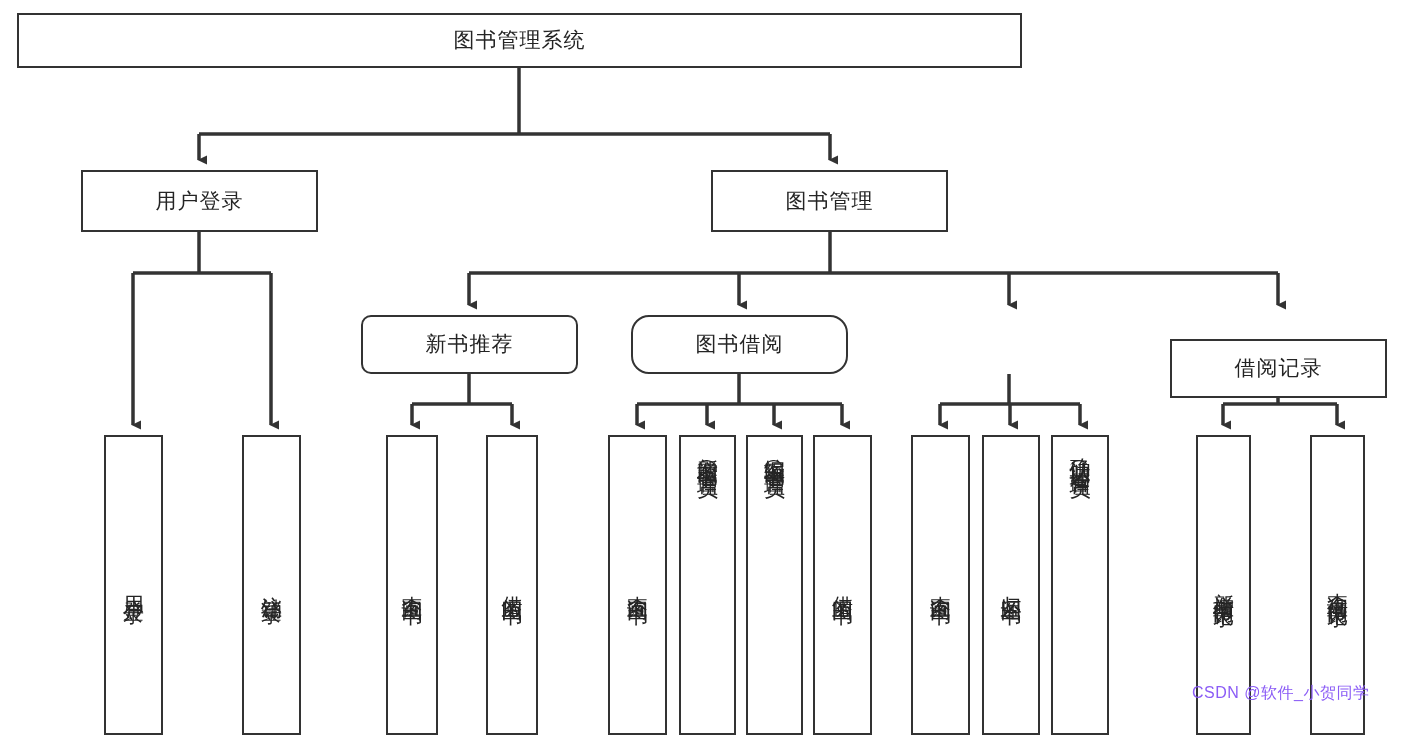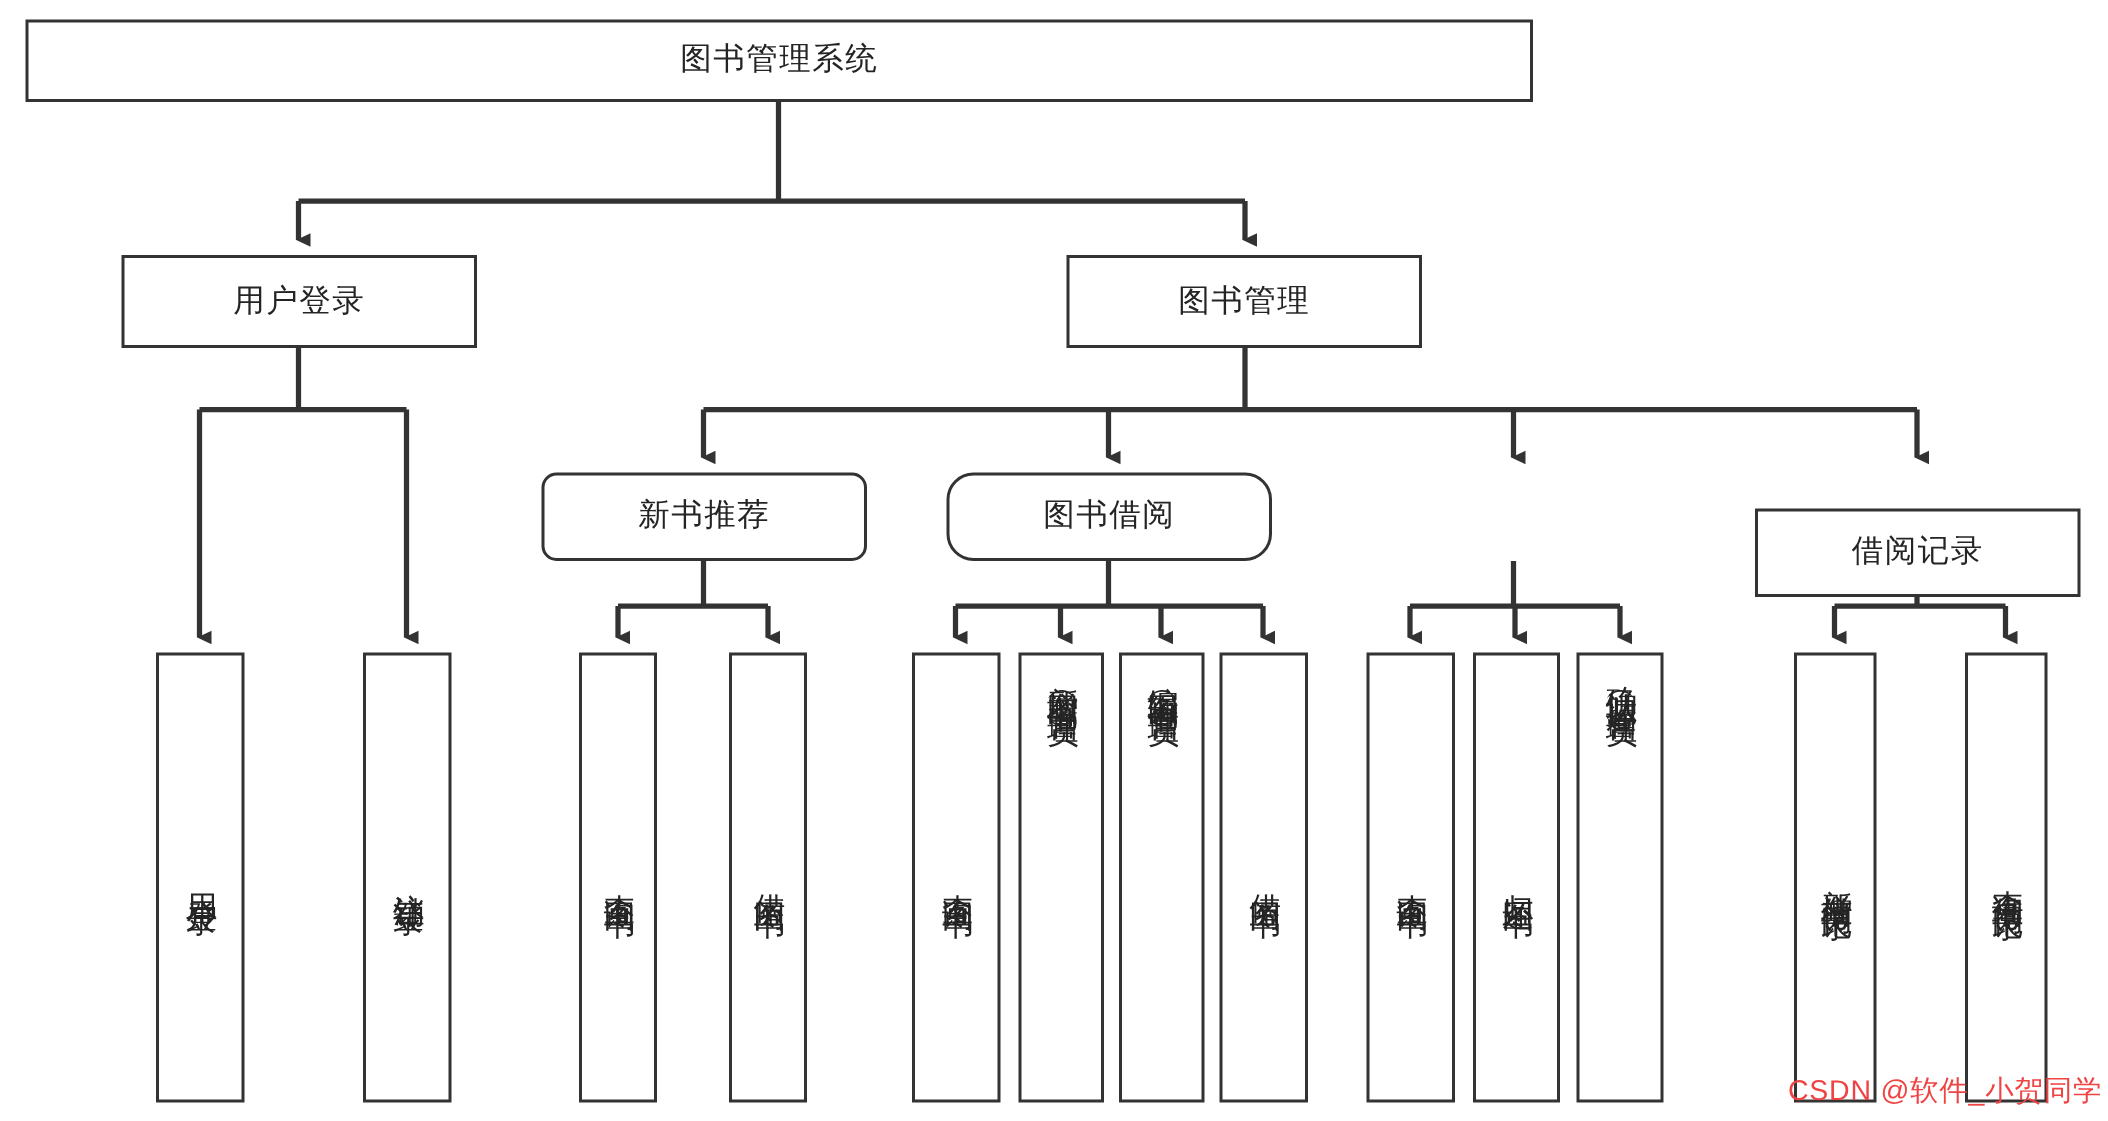--- a/index.html
+++ b/index.html
@@ -54,23 +54,23 @@
     line-height: 1.15;
     white-space: normal;
     max-height: 100%;
   }
   .node.leaf.top-aligned {
     align-items: flex-start;
   }
   #watermark {
     position: absolute;
     left: 1192px;
-    top: 714px;
-    font-size: 19px;
-    color: #ef4444;
+    top: 683px;
+    font-size: 16px;
+    color: #8b5cf6;
     letter-spacing: 0.5px;
     white-space: nowrap;
     pointer-events: none;
   }
 </style>
 </head>
 <body>
 
 <div id="diagram-root">
 

